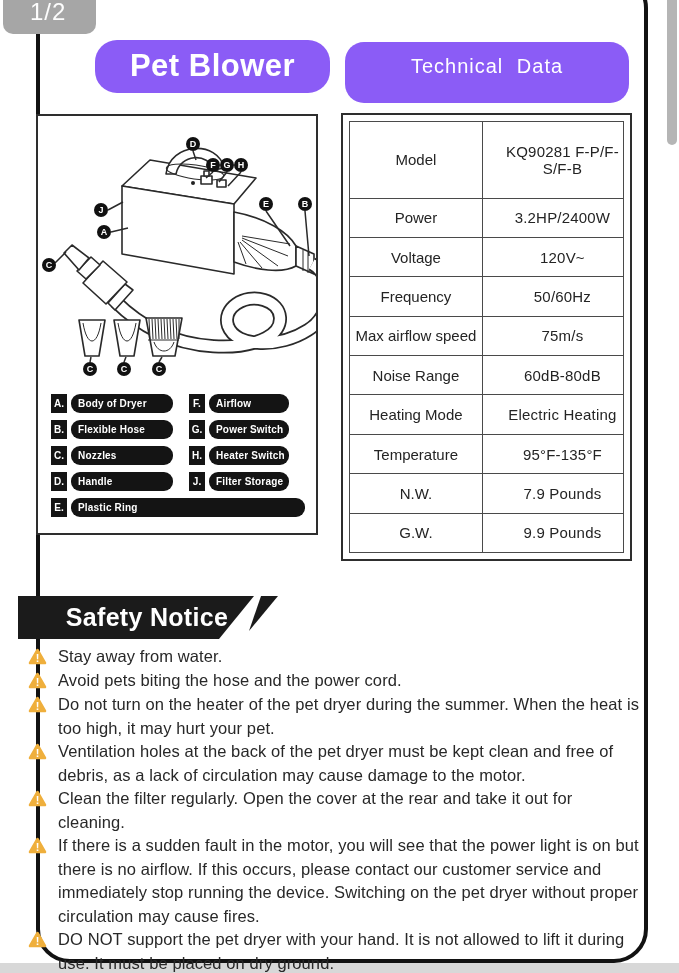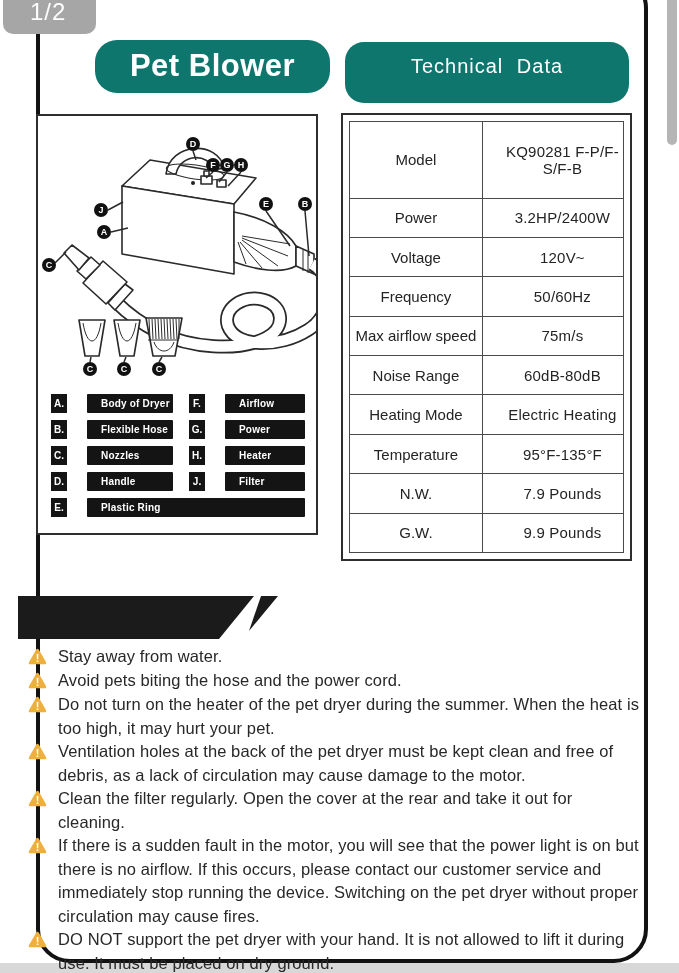--- a/index.html
+++ b/index.html
@@ -18,21 +18,21 @@
     background:#a6a6a6; border-radius:10px; color:#fdfdfd;
     font-size:24px; line-height:44px; padding-left:27px; letter-spacing:1px;
   }
   .scrollbar {
     position:absolute; left:667px; top:-8px; width:10px; height:153px;
     background:#b5b5b5; border-radius:6px;
   }
   .bottom-strip {
     position:absolute; left:0; top:963px; width:679px; height:10px; background:#d8d8d8;
   }
-  .pill { position:absolute; background:#0f766e; color:#fff; text-align:center; }
+  .pill { position:absolute; background:#8b5cf6; color:#fff; text-align:center; }
   .pill-left {
     left:95px; top:40px; width:235px; height:53px; border-radius:22px;
     font-size:31px; font-weight:bold; line-height:52px; letter-spacing:0.5px;
   }
   .pill-right {
     left:345px; top:42px; width:284px; height:61px; border-radius:19px;
     font-size:20px; line-height:48px; letter-spacing:1px; word-spacing:7px;
   }
   .left-panel {
     position:absolute; left:36px; top:114px; width:282px; height:421px;
@@ -52,22 +52,22 @@
   .diagram-svg { display:block; width:278px; height:268px; }
   .legend { margin-top:10px; padding-left:13px; }
   .legend-row { display:flex; margin-bottom:7px; }
   .legend-item { display:flex; height:19px; }
   .legend-item .key {
     width:16px; background:#141414; color:#fff; font-size:10px; font-weight:bold;
     text-align:center; line-height:19px; flex:0 0 16px;
   }
   .legend-item .bar {
     background:#141414; color:#fff; font-size:10px; font-weight:bold;
-    line-height:19px; padding-left:14px; margin-left:20px; letter-spacing:0.2px;
-    border-radius:1px;
+    line-height:19px; padding-left:7px; margin-left:4px; letter-spacing:0.2px;
+    border-radius:9px;
   }
   .li-left  { width:122px; margin-right:16px; }
   .li-left .bar  { width:102px; }
   .li-right .bar { width:80px; }
   .li-full { width:254px; }
   .li-full .bar { width:234px; }
   .safety-banner-svg { position:absolute; left:14px; top:593px; width:272px; height:48px; }
   .safety-title {
     position:absolute; left:52px; top:603px; width:190px; text-align:center;
     color:#fff; font-size:25px; font-weight:bold; letter-spacing:0.3px;
@@ -286,20 +286,21 @@
             <td class="val">9.9  Pounds</td>
           </tr>
         </tbody>
     </table>
   </div>
 
   <svg class="safety-banner-svg" viewBox="0 0 272 48">
     <polygon points="4,3 240,3 205,46 4,46" fill="#1b1b1b"></polygon>
     <polygon points="247,3 264,3 235,38" fill="#1b1b1b"></polygon>
   </svg>
+  <div class="safety-title">Safety Notice</div>
 
   <div class="safety-list" id="safety-list">
       <div class="safety-item">
         <span class="icon-col"><svg width="19" height="17" viewBox="0 0 24 22">
             <path d="M10.4,1.8 L0.9,18.3 C0.2,19.6 1.1,21 2.5,21 L21.5,21 C22.9,21 23.8,19.6 23.1,18.3 L13.6,1.8 C12.9,0.5 11.1,0.5 10.4,1.8 Z" fill="#EFAF3C"></path>
             <text x="12" y="18" text-anchor="middle" font-size="14" font-weight="bold" fill="#fff">!</text>
           </svg></span>
         <span class="txt">Stay away from water.</span>
       </div>
       <div class="safety-item">

